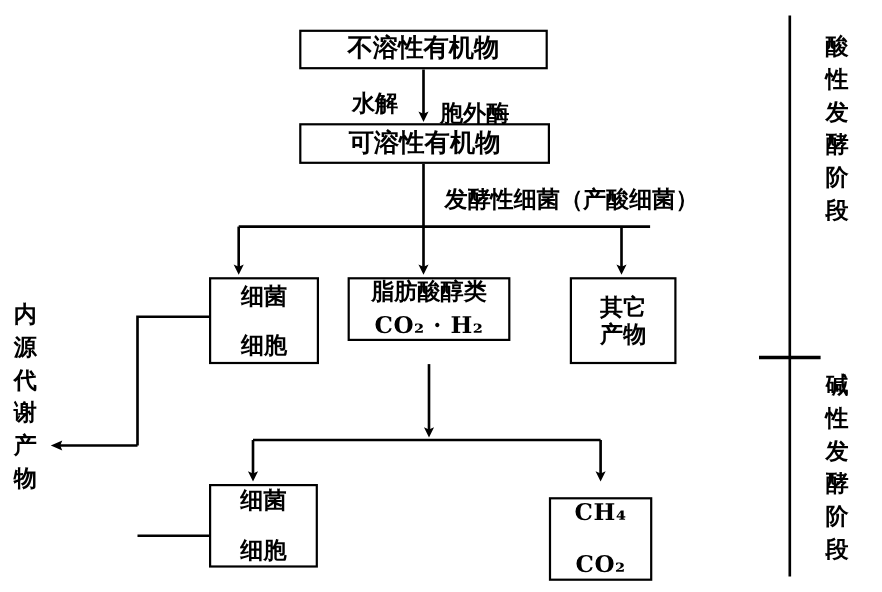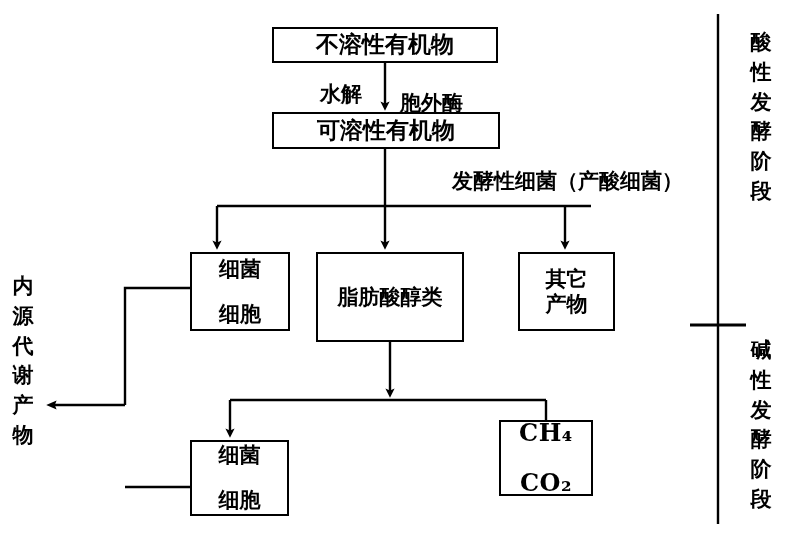--- a/index.html
+++ b/index.html
@@ -43,39 +43,39 @@
     display: block;
     white-space: nowrap;
     text-align: right;
   }
   .cjk { font-family: "DejaVu Sans", "Liberation Sans", sans-serif; }
   .sci { font-family: "DejaVu Serif", "Liberation Serif", serif; font-weight: 700; letter-spacing: .5px; }
 
   .n-insoluble { left: 272px; top: 27px;  width: 226px; height: 36px; font-size: 23px; font-weight: 700; }
   .n-soluble   { left: 272px; top: 112px; width: 228px; height: 37px; font-size: 23px; font-weight: 700; }
   .n-bact1     { left: 190px; top: 252px; width: 100px; height: 79px; font-size: 21px; font-weight: 700; }
-  .n-fatty     { left: 316px; top: 252px; width: 148px; height: 90px; font-size: 21px; font-weight: 700; }
+  .n-fatty     { left: 316px; top: 252px; width: 148px; height: 58px; font-size: 21px; font-weight: 700; }
   .n-other     { left: 518px; top: 252px; width: 97px;  height: 79px; font-size: 21px; font-weight: 700; }
   .n-bact2     { left: 190px; top: 440px; width: 99px;  height: 76px; font-size: 21px; font-weight: 700; }
-  .n-gas       { left: 499px; top: 420px; width: 94px;  height: 76px; font-size: 24px; }
+  .n-gas       { left: 499px; top: 452px; width: 94px;  height: 76px; font-size: 21px; }
   .n-fatty .ln + .ln { margin-top: 6px; }
   .n-gas .ln + .ln { margin-top: 22px; }
   .n-bact1 .ln + .ln, .n-bact2 .ln + .ln { margin-top: 20px; }
 
   .elabel {
     position: absolute;
     font-size: 21px;
     font-weight: 700;
     white-space: nowrap;
     color: #000;
   }
   .l-hydrolysis { left: 297px; top: 80px; margin-left: 23px; }
   .l-exoenzyme  { left: 400px; top: 74px; margin-top: 15px; }
   .l-endoenzyme { left: 275px; top: 167px; }
-  .l-ferment    { left: 404px; top: 167px; margin-left: 48px; }
+  .l-ferment    { left: 404px; top: 167px; }
 
   .vtext {
     position: absolute;
     font-size: 21px;
     font-weight: 700;
     line-height: 1.42;
     text-align: center;
     color: #000;
   }
   .vtext .ch { display: block; }
@@ -132,20 +132,21 @@
     <span class="ln">可溶性有机物</span>
   </div>
 
   <div class="node n-bact1 cjk">
     <span class="ln">细菌</span>
     <span class="ln">细胞</span>
   </div>
 
   <div class="node n-fatty">
     <span class="ln cjk">脂肪酸醇类</span>
+    <span class="ln sci">CO₂ · H₂</span>
   </div>
 
   <div class="node n-other cjk">
     <span class="ln">其它</span>
     <span class="ln">产物</span>
   </div>
 
   <div class="node n-bact2 cjk">
     <span class="ln">细菌</span>
     <span class="ln">细胞</span>

